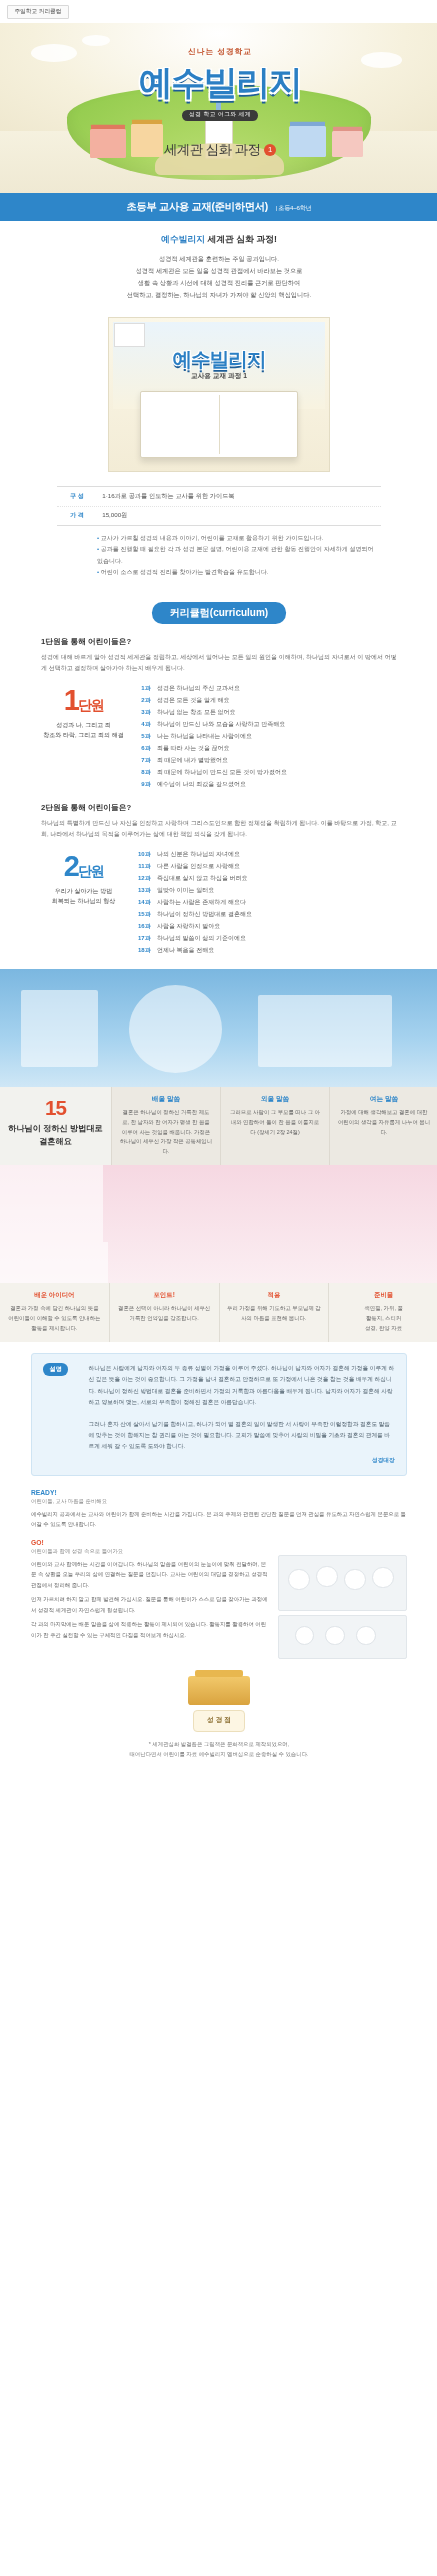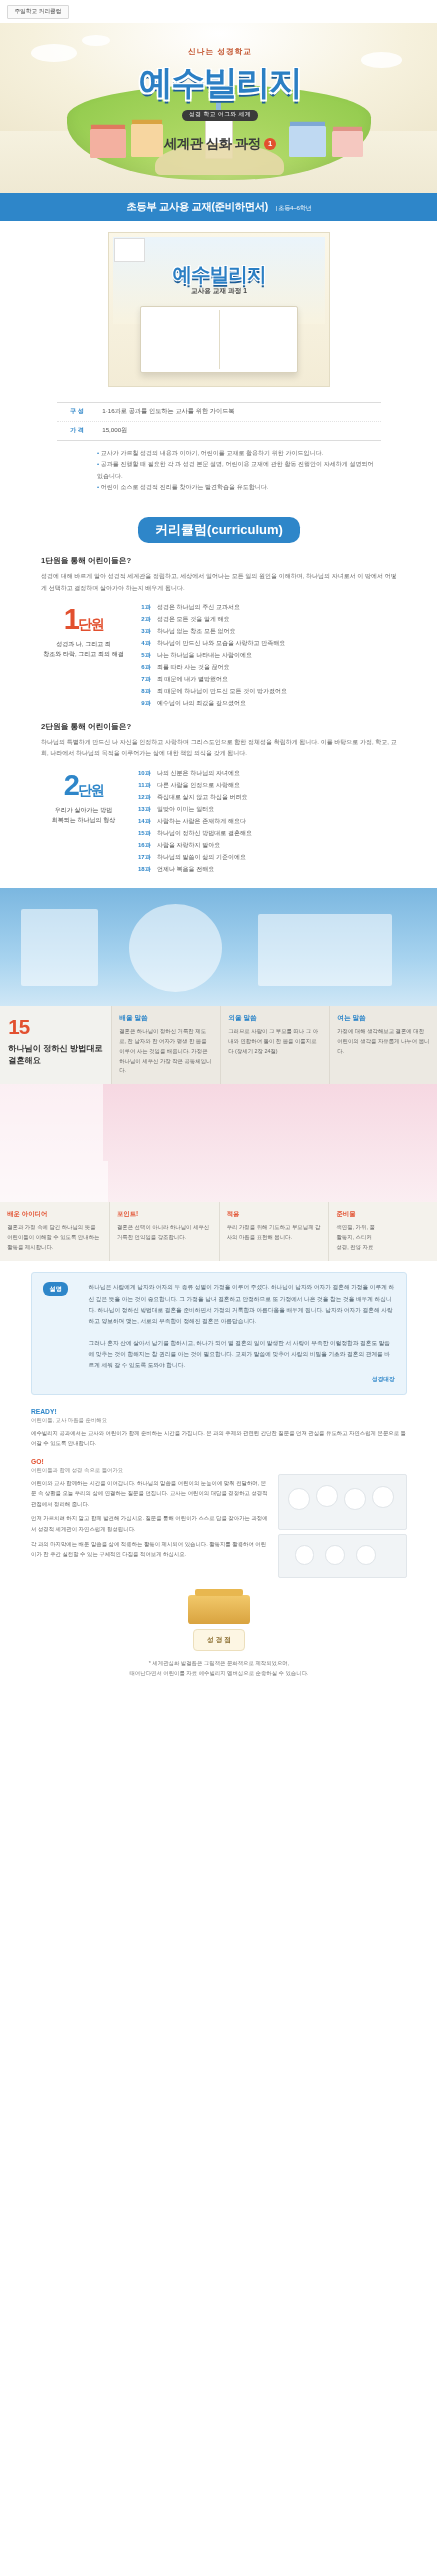--- a/index.html
+++ b/index.html
@@ -79,21 +79,21 @@
     font-family:"Liberation Sans", sans-serif;
   }
   .hero .title-sub-bar {
     display:inline-block;
     margin-top:4.1px;
     padding:1.5px 7.2px;
     background:#3a3a3a; color:#fff; font-size:5.7px; border-radius:5.2px;
     letter-spacing:0.5px;
   }
   .hero .title-sub2 {
-    margin-top:14px; font-size:13.4px; font-weight:bold; color:#3b3b3b;
+    margin-top:20px; font-size:13.4px; font-weight:normal; color:#3b3b3b;
     letter-spacing:-0.5px;
   }
   .hero .title-sub2 .num {
     display:inline-block; width:12.4px; height:12.4px; line-height:12.4px;
     background:#e2502f; color:#fff; border-radius:50%; font-size:7.7px;
     text-align:center; vertical-align:2.1px; margin-left:3.1px;
   }
 
   
   .blueband {
@@ -166,21 +166,21 @@
   .spec .v { flex:1; padding:4.6px 0 4.6px 5.2px; font-size:6.2px; color:#555; }
 
   .bullets { margin: 7.2px 57px 0 57px; }
   .bullets li { list-style:none; font-size:6px; color:#666; line-height:1.9; }
   .bullets li:before { content:"• "; color:#2e86c9; }
 
   
   .sec-head { text-align:center; margin-top:23px; }
   .sec-head .pill {
     display:inline-block; background:#2e86c9; color:#fff;
-    padding:4.1px 17.5px; border-radius:10.3px; font-size:13px; font-weight:bold;
+    padding:4.1px 17.5px; border-radius:10.3px; font-size:10px; font-weight:bold;
   }
   .sec-head .pill.orange { background:#f0932b; }
 
   
   .unit { margin: 13.4px 41px 0 41px; }
   .unit h3 {
     margin:0 0 5.2px 0; font-size:7.7px; font-weight:bold; color:#333;
   }
   .unit > p {
     margin:0 0 7.2px 0; font-size:6px; color:#666; line-height:1.85;
@@ -196,21 +196,21 @@
   .unit-badge .cap { margin-top:5.2px; font-size:6px; color:#444; line-height:1.7; }
   .unit-badge.blue .big { color:#2e86c9; }
 
   .lesson-list { flex:1; }
   .lesson-list .li {
     display:flex; gap:6.2px; font-size:6px; color:#555; line-height:2.0;
   }
   .lesson-list .li .no { width:13.4px; color:#2e86c9; font-weight:bold; text-align:right; flex:0 0 13.4px; }
 
   
-  .preview { margin-top: 13.4px; }
+  .preview { margin-top: 13.4px; text-align: center; }
   .preview-strip {
     height:118px; position:relative; overflow:hidden;
     background:linear-gradient(180deg,#7bb7e0 0%, #a7d3ef 60%, #cfe7f6 100%);
   }
   .preview-strip .ph {
     position:absolute; background:rgba(255,255,255,.55); border-radius:2.1px;
   }
   .strip2 { height:118px; position:relative; overflow:hidden; background:linear-gradient(180deg,#f6d8e2,#fbeef2); }
 
   .pv-row { display:flex; }
@@ -304,20 +304,29 @@
         <span>세계관 심화 과정</span><span class="num">1</span>
       </div>
     </div>
   </div>
 
   <div class="blueband">
     <span>초등부 교사용 교재(준비하면서)</span>
     <span class="grade">| 초등4~6학년</span>
   </div>
 
+  <div class="intro">
+    <h2>
+      <span style="color:#2b7fc4">예수빌리지</span><span class="blk"> 세계관 심화 과정!</span>
+    </h2>
+    <p style="white-space:pre-line">성경적 세계관을 훈련하는 주일 공과입니다.
+성경적 세계관은 모든 일을 성경적 관점에서 바라보는 것으로
+생활 속 상황과 시선에 대해 성경적 진리를 근거로 판단하여
+선택하고, 결정하는, 하나님의 자녀가 가져야 할 신앙의 핵심입니다.</p>
+  </div>
 
   <div class="cover-wrap">
     <div class="cover">
       <div class="c-sky"></div>
       <div class="c-mini"></div>
       <div class="c-title">예수빌리지</div>
       <div class="c-sub">교사용 교재 과정 1</div>
       <div class="c-book"></div>
     </div>
   </div>

